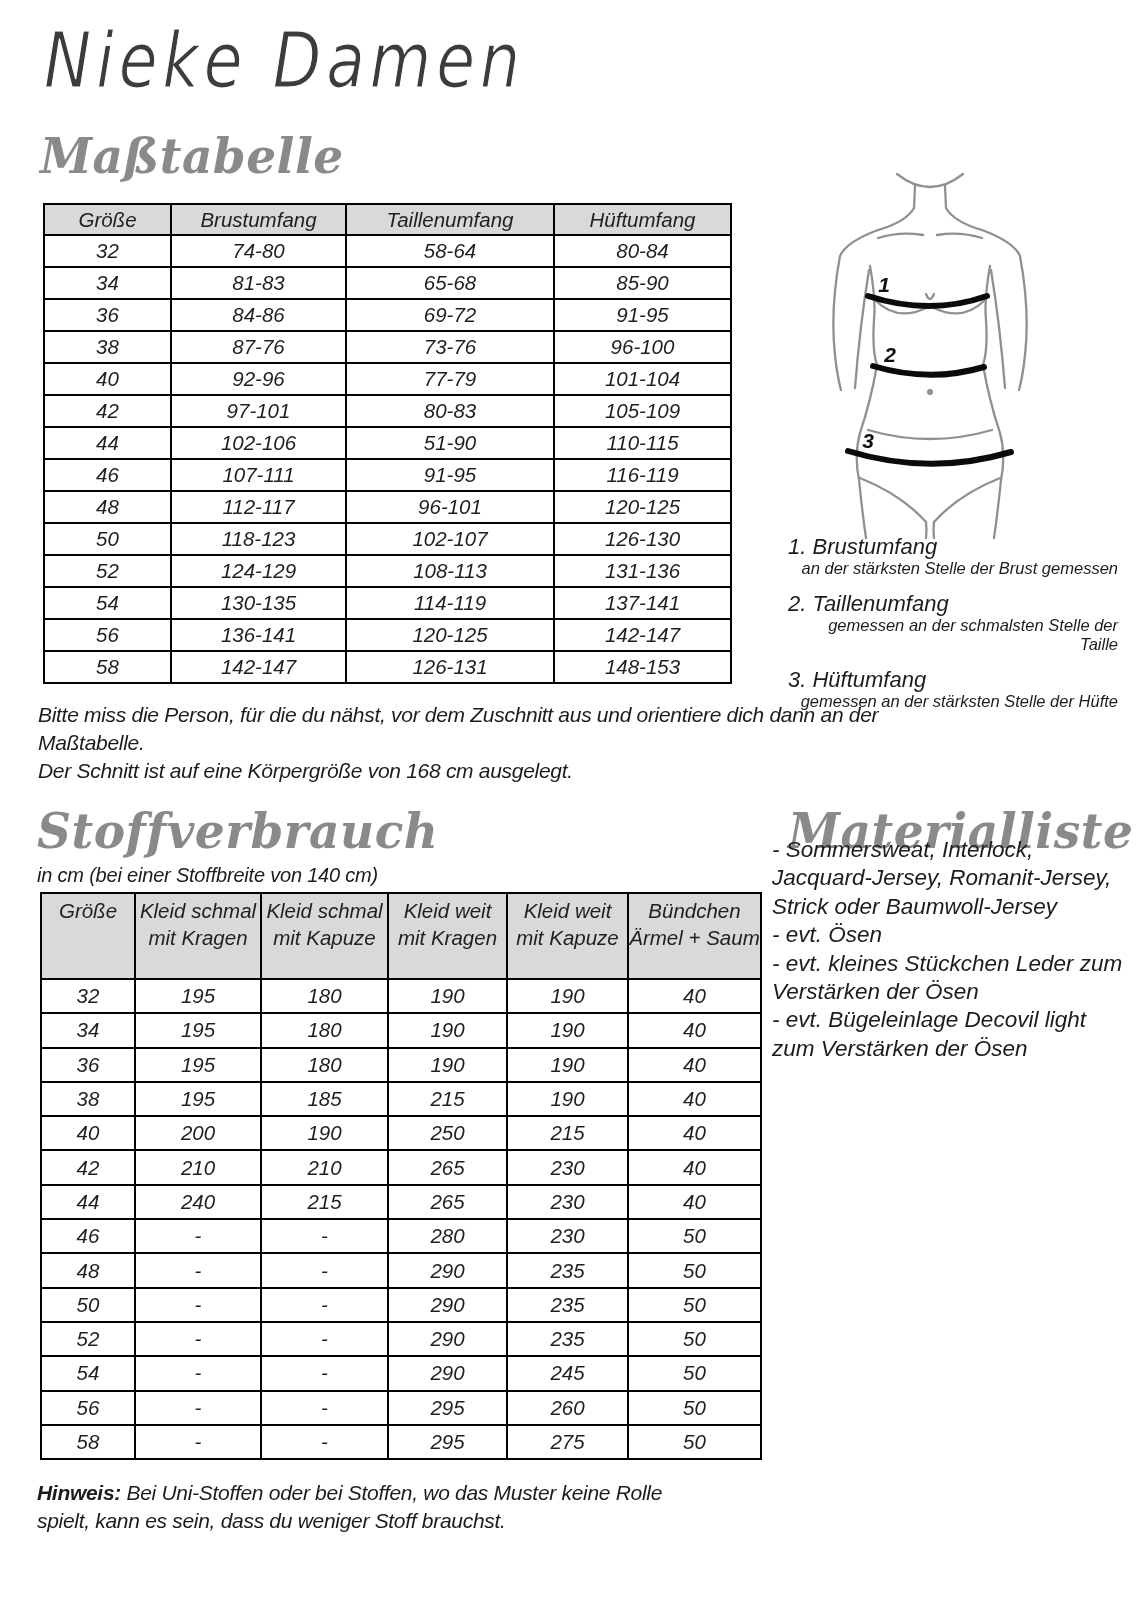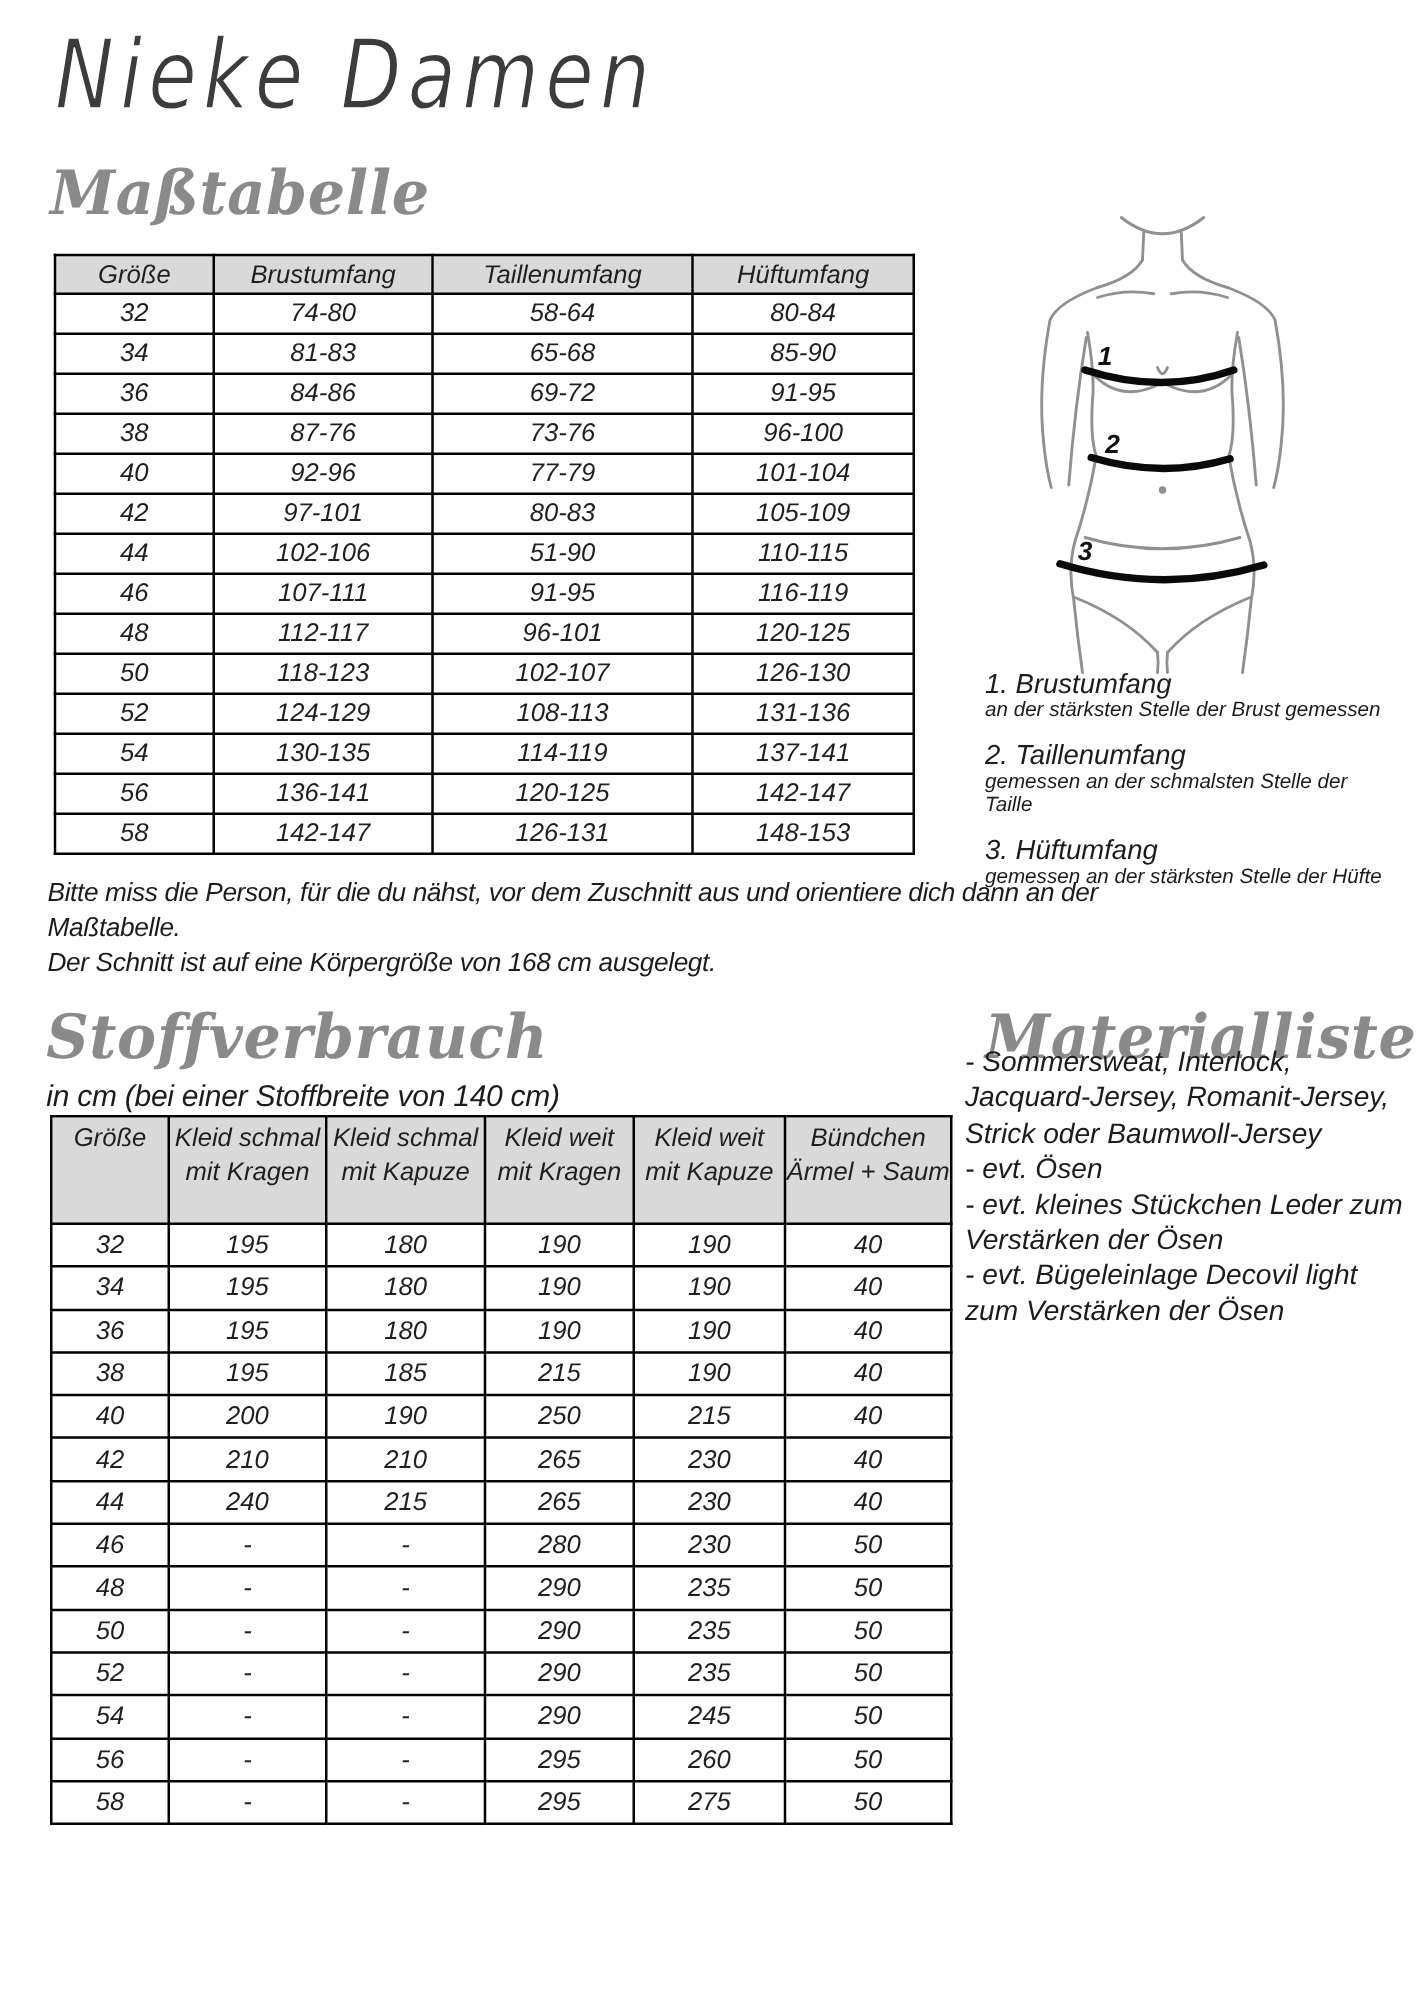--- a/index.html
+++ b/index.html
@@ -25,21 +25,21 @@
     font-weight:700; color:#8a8a8a; font-size:47px; line-height:1;
     letter-spacing:0.5px; white-space:nowrap;
     transform:scaleY(1.04); transform-origin:left top;
   }
   .h-mass     { left:40px;  top:131px; }
   .h-stoff    { left:37px;  top:806px; }
   .h-material { left:788px; top:806px; }
 
   .subtitle {
     position:absolute; left:37px; top:864px;
-    font-size:24px; letter-spacing:-0.2px; color:#1c1c1c;
+    font-size:20px; letter-spacing:-0.2px; color:#1c1c1c;
   }
 
   
   table { border-collapse:collapse; table-layout:fixed; position:absolute;border-radius:27px; }
   th, td {
     border:2px solid #000; text-align:center; vertical-align:middle;
     font-size:20.5px; color:#1f1f1f; padding:0; overflow:hidden;
   }
   thead th { background:#d9d9d9; font-weight:normal; }
 
@@ -58,21 +58,21 @@
     position:absolute; left:38px; top:701px; width:930px;
     font-size:21px; line-height:28px; letter-spacing:-0.3px;
   }
 
   
   .figure-box { position:absolute; left:780px; top:150px; width:320px; height:390px; }
 
   .measure-labels { position:absolute; left:788px; top:534px; width:330px; }
   .measure-label { margin-bottom:13px; }
   .ml-title { font-size:22px; line-height:25px; color:#1c1c1c; }
-  .ml-desc  { font-size:16.5px; line-height:19px; color:#1c1c1c; }
+  .ml-desc  { font-size:16.5px; line-height:19px; color:#1c1c1c;text-align:right; }
 
   
   .mat-list { position:absolute; left:772px; top:836px; width:354px; }
   .mat-item { font-size:22.5px; line-height:28.4px; color:#1c1c1c; }
 
   
   .hinweis {
     position:absolute; left:37px; top:1479px; width:648px;
     font-size:21px; line-height:27.5px; letter-spacing:-0.3px;
   }
@@ -388,14 +388,17 @@
   </table>
 
   <div class="section-title h-material">Materialliste</div>
   <div class="mat-list">
       <div class="mat-item">- Sommersweat, Interlock, Jacquard-Jersey, Romanit-Jersey, Strick oder Baumwoll-Jersey</div>
       <div class="mat-item">- evt. Ösen</div>
       <div class="mat-item">- evt. kleines Stückchen Leder zum Verstärken der Ösen</div>
       <div class="mat-item">- evt. Bügeleinlage Decovil light zum Verstärken der Ösen</div>
     </div>
 
+  <div class="hinweis">
+    <span class="bold">Hinweis:</span><span> Bei Uni-Stoffen oder bei Stoffen, wo das Muster keine Rolle spielt, kann es sein, dass du weniger Stoff brauchst.</span>
+  </div>
 
 </div>
 
 </body></html>

